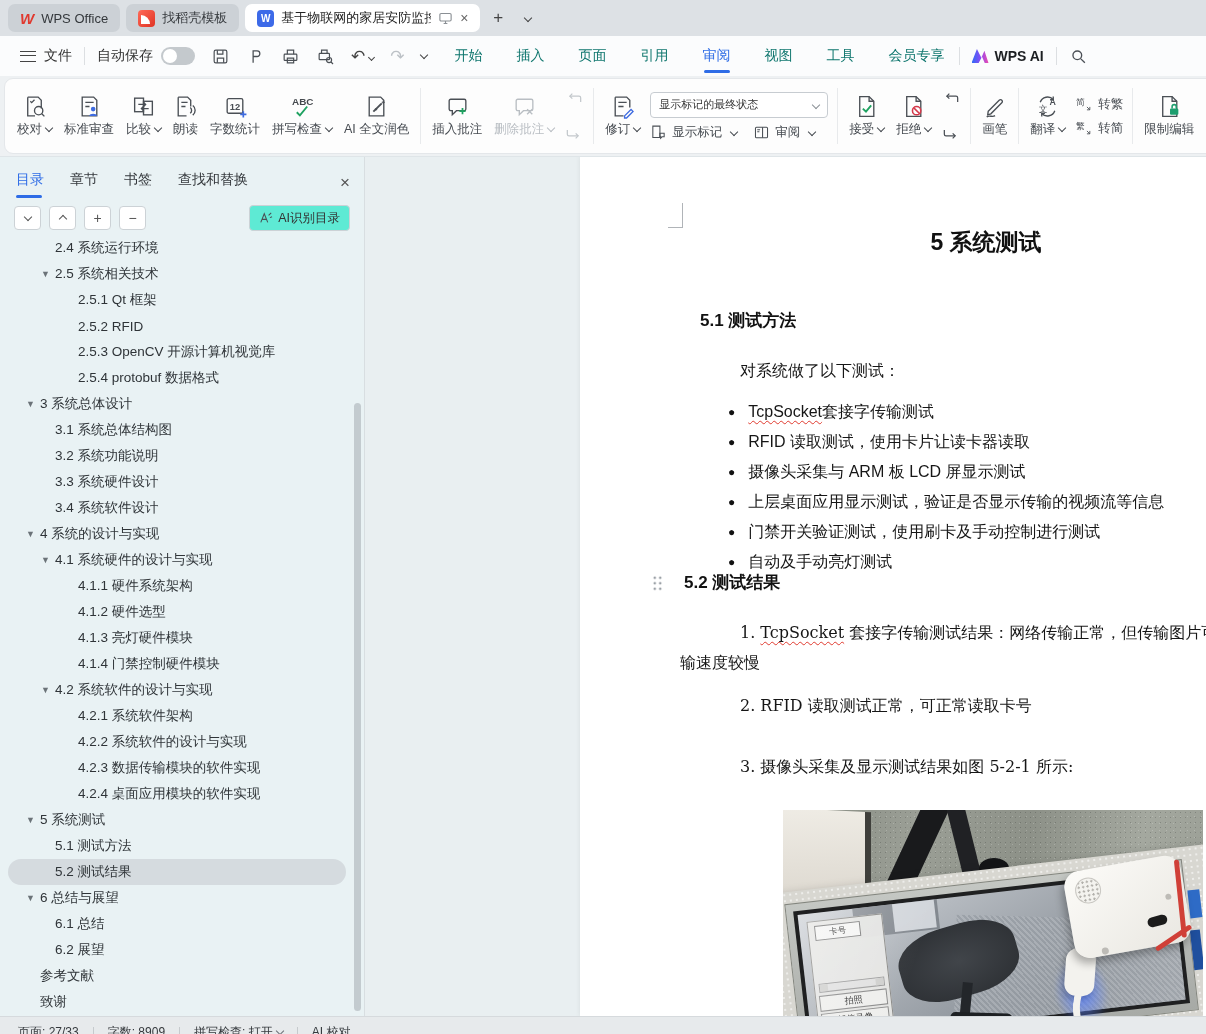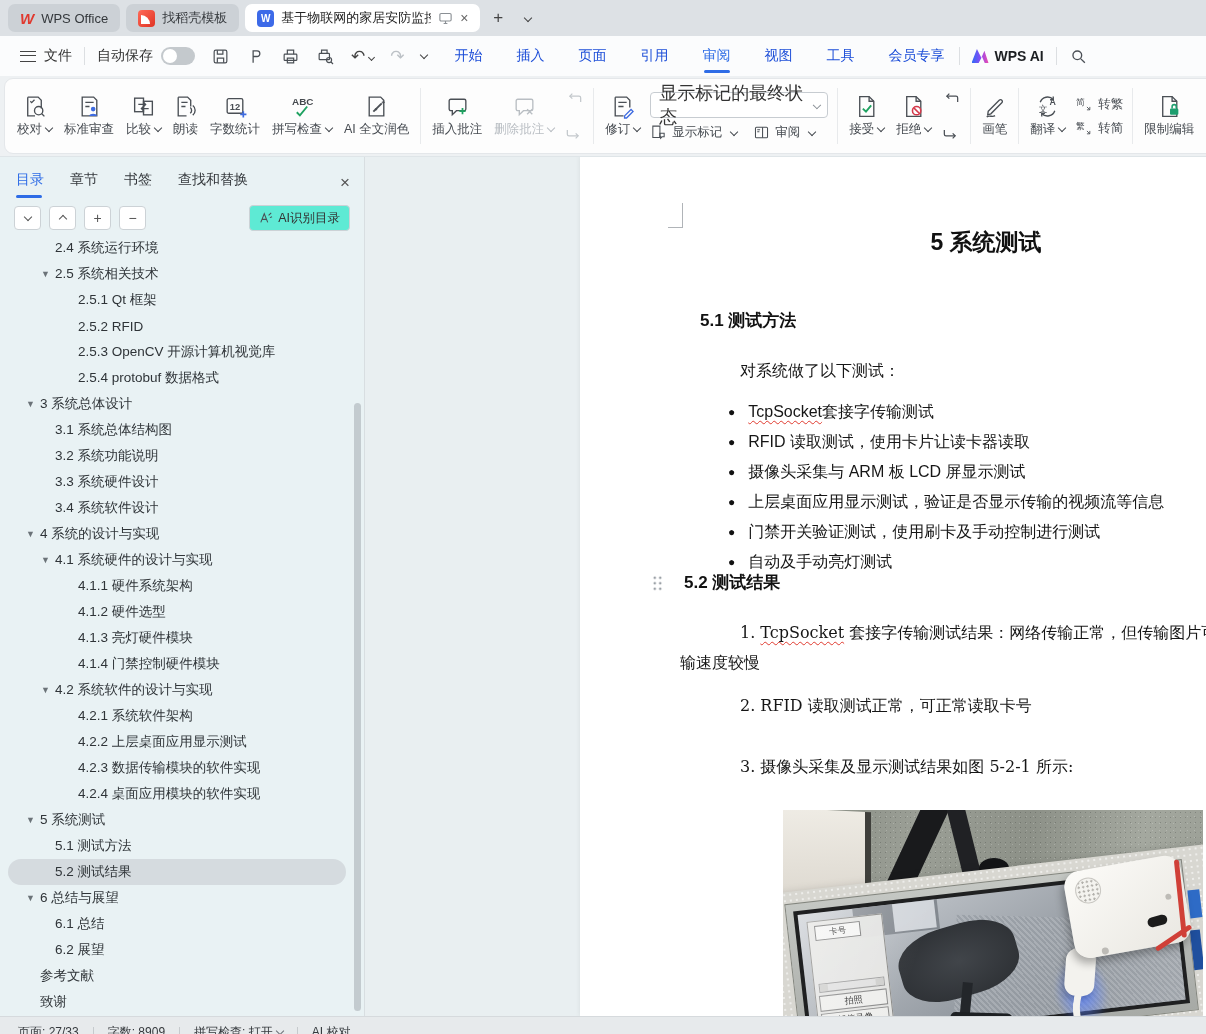--- a/index.html
+++ b/index.html
@@ -31,39 +31,39 @@
   .menubar .hamb{width:16px;height:11px;border-top:1.6px solid #444;border-bottom:1.6px solid #444;position:relative;margin:0 8px 0 20px;}
   .menubar .hamb:after{content:"";position:absolute;left:0;top:3.2px;width:100%;height:1.6px;background:#444;}
   .vsep{width:1px;height:18px;background:#dcdfe2;margin:0 12px;flex:none;}
   .toggle{width:34px;height:18px;border-radius:9px;background:#c4c9cd;position:relative;margin-left:8px;}
   .toggle .knob{position:absolute;left:2px;top:2px;width:14px;height:14px;border-radius:50%;background:#fff;}
   .qicons{display:flex;align-items:center;gap:16px;margin-left:16px;}
   .qicons svg{display:block;}
   .undo-re{font-size:17px;color:#444;}
   .undo-re.off{color:#bcc1c6;}
   .menus{display:flex;align-items:center;gap:30px;margin-left:26px;}
-  .menu-item{position:relative;padding:6px 2px;color:#1d4ed8;}
+  .menu-item{position:relative;padding:6px 2px;color:#0f766e;}
   .menu-item.active{color:#2e6ce6;}
   .menu-item.active:after{content:"";position:absolute;left:50%;transform:translateX(-50%);bottom:-2px;width:26px;height:3px;border-radius:2px;background:#2e6ce6;}
   .ailogo{width:17px;height:14px;margin-right:6px;background:linear-gradient(90deg,#2f6bf6,#8a4bf5,#f44ba8);
           clip-path:polygon(0 100%,32% 0,58% 62%,76% 12%,100% 100%,78% 100%,62% 55%,42% 100%);}
   .wpsai{display:flex;align-items:center;font-weight:bold;color:#1c1f22;}
 
   
   .ribbonwrap{position:absolute;left:0;top:76px;width:1206px;height:81px;background:#eef1f3;border-bottom:1px solid #dfe5e8;}
   .ribbon{position:absolute;left:4px;top:2px;width:1250px;height:76px;background:#fdfdfd;border:1px solid #e4e7ea;
           border-radius:9px;display:flex;align-items:center;padding:3px 6px;overflow:hidden;}
   .vbtn{display:flex;flex-direction:column;align-items:center;justify-content:center;gap:2px;
         padding:2px 6px;font-size:12.5px;color:#454a50;flex:none;}
   .vbtn svg{display:block;}
   .vbtn.off{color:#b9bec3;}
   .rdiv{width:1px;align-self:stretch;background:#e8eaec;margin:6px 5px;flex:none;}
   .minicol{display:flex;flex-direction:column;justify-content:center;gap:8px;flex:none;padding:0 4px;}
   .ddl{width:178px;height:26px;border:1px solid #c7ccd1;border-radius:4px;display:flex;align-items:center;
-       padding:0 8px;font-size:18px;color:#333;background:#fff;justify-content:space-between;}
+       padding:0 8px;font-size:11px;color:#333;background:#fff;justify-content:space-between;}
   .hrow{display:flex;align-items:center;gap:16px;}
   .hbtn{display:flex;align-items:center;gap:5px;font-size:12.5px;color:#454a50;}
   .corner-exp{position:absolute;right:6px;bottom:4px;color:#8a9096;}
   .grp-trans{position:relative;display:flex;align-items:center;}
 
   
   .sidebar{position:absolute;left:0;top:157px;width:365px;height:859px;background:#e9f2f4;border-right:1px solid #d8dee1;}
   .side-tabs{position:absolute;left:16px;top:10px;right:14px;display:flex;align-items:center;gap:26px;font-size:14px;color:#34383c;}
   .side-tab{position:relative;padding:4px 0 9px;}
   .side-tab.active{color:#2e6ce6;}
@@ -540,21 +540,21 @@
             <span>4.1.4 门禁控制硬件模块</span>
           </div>
         <div class="row lv2 hasarr">
             <span class="arr">▼</span>
             <span>4.2 系统软件的设计与实现</span>
           </div>
         <div class="row lv3">
             <span>4.2.1 系统软件架构</span>
           </div>
         <div class="row lv3">
-            <span>4.2.2 上层桌面应用显示测试</span>
+            <span>4.2.2 系统软件的设计与实现</span>
           </div>
         <div class="row lv3">
             <span>4.2.3 数据传输模块的软件实现</span>
           </div>
         <div class="row lv3">
             <span>4.2.4 桌面应用模块的软件实现</span>
           </div>
         <div class="row lv1 hasarr">
             <span class="arr">▼</span>
             <span>5 系统测试</span>

